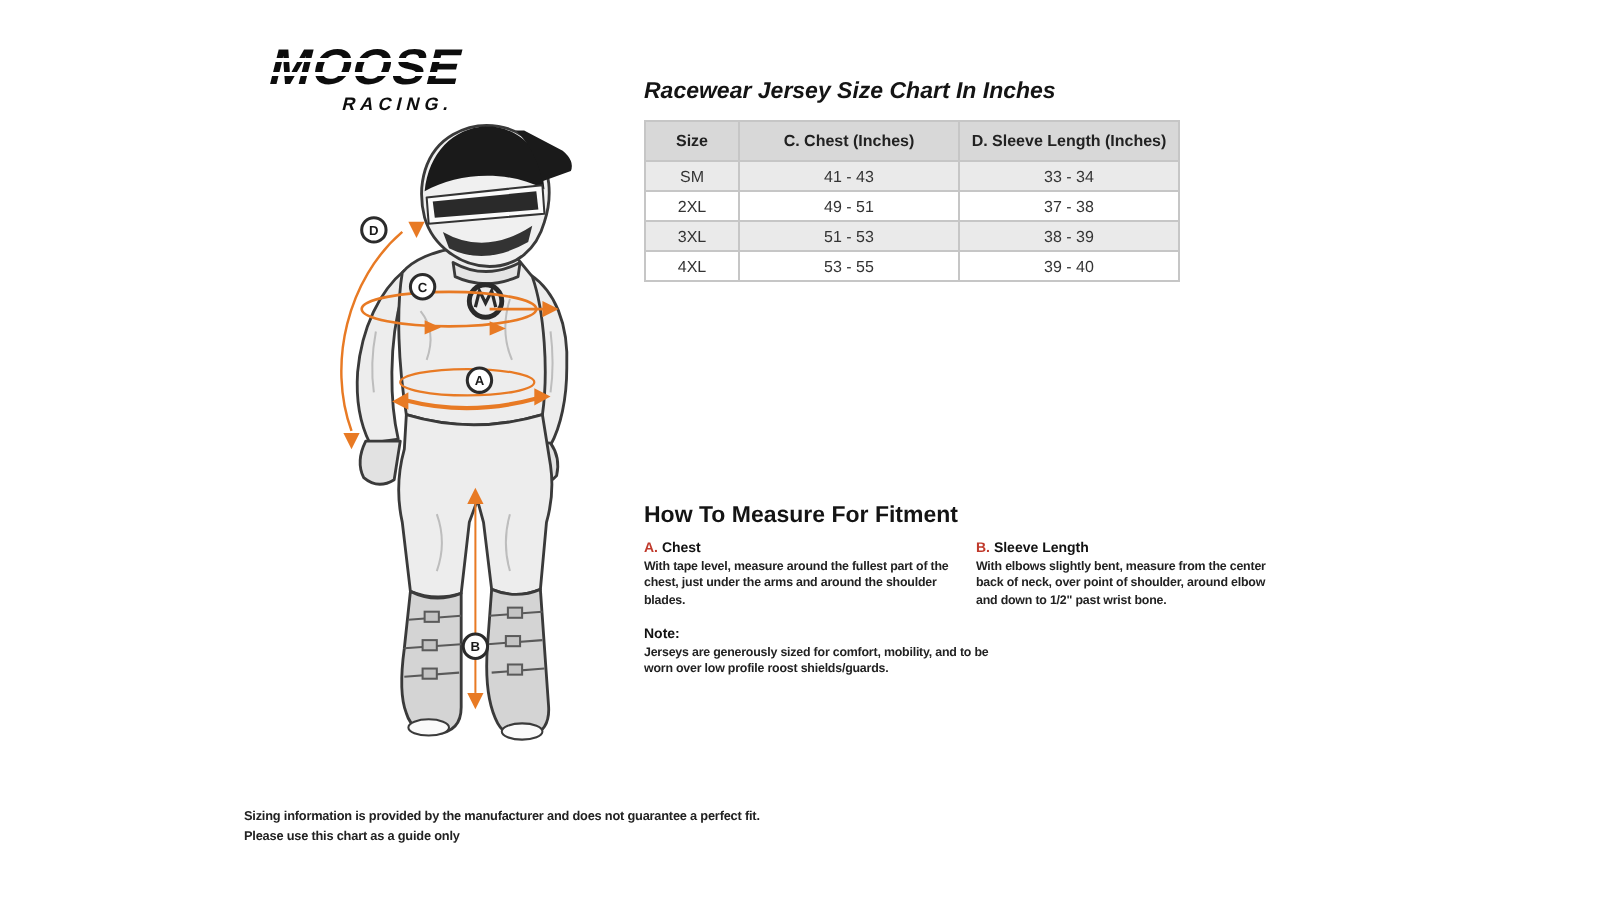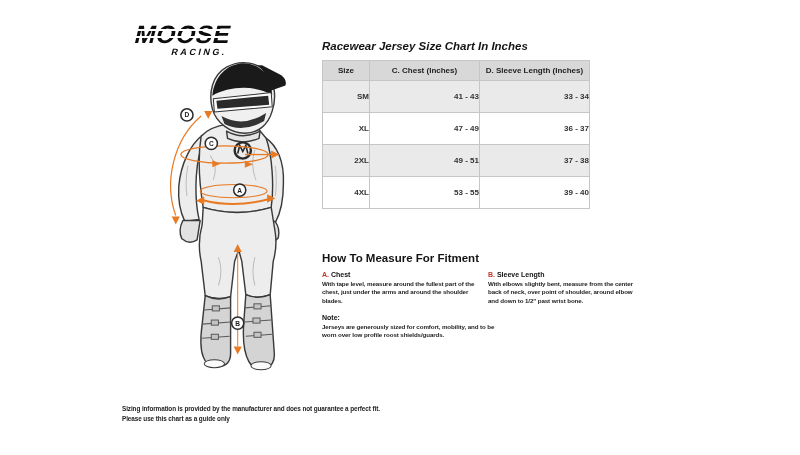--- a/index.html
+++ b/index.html
@@ -10,21 +10,21 @@
   .logo { position:absolute; left:134px; top:22px; width:100px; color:#0d0d0d; transform:skewX(-14deg); }
   .logo-moose { font-size:25px; font-weight:900; letter-spacing:0.5px; line-height:1; position:relative; }
   .logo-stripe { position:absolute; left:-4px; right:-2px; height:1.5px; background:#fff; }
   .logo-racing { font-size:9px; font-weight:900; letter-spacing:2.5px; text-align:right; margin-top:0px; padding-right:4px; }
 
   
   .chart-title { position:absolute; left:322px; top:40px; font-size:11.5px; font-weight:700; color:#141414;font-style:italic; }
   .size-table { position:absolute; left:322px; top:60px; border-collapse:collapse; table-layout:fixed; }
   .size-table th, .size-table td { border:1px solid #c6c6c6; text-align:center; vertical-align:middle;margin-top:40px; }
   .size-table th { background:#d8d8d8; height:20px; font-size:8px; font-weight:700; color:#222; }
-  .size-table td { height:32px; font-size:8px; font-weight:700; color:#333; background:#fff;text-align:right; }
+  .size-table td { height:15px; font-size:8px; font-weight:400; color:#333; background:#fff; }
   .size-table tbody tr:nth-child(odd) td { background:#eaeaea; }
   .col-size { width:47px; } .col-chest { width:110px; } .col-sleeve { width:110px; }
 
   .fitment-title { position:absolute; left:322px; top:252px; font-size:11.5px; font-weight:700; color:#141414; }
   .fit-block { position:absolute; top:271px; }
   .fit-a { left:322px; width:166px; }
   .fit-b { left:488px; width:152px; }
   .fit-head { font-size:7px; font-weight:700; color:#111; margin-bottom:1.5px; }
   .fit-letter { color:#c0392b; }
   .fit-body { font-size:6.2px; font-weight:700; color:#222; line-height:1.45; letter-spacing:-0.1px; }
@@ -167,30 +167,30 @@
         <th>D. Sleeve Length (Inches)</th>
       </tr>
     </thead>
     <tbody>
       <tr>
         <td>SM</td>
         <td>41 - 43</td>
         <td>33 - 34</td>
       </tr>
       <tr>
-        <td>XL</td>
-        <td>47 - 49</td>
-        <td>36 - 37</td>
-      </tr>
-      <tr>
         <td>2XL</td>
         <td>49 - 51</td>
         <td>37 - 38</td>
       </tr>
       <tr>
+        <td>3XL</td>
+        <td>51 - 53</td>
+        <td>38 - 39</td>
+      </tr>
+      <tr>
         <td>4XL</td>
         <td>53 - 55</td>
         <td>39 - 40</td>
       </tr>
     </tbody>
   </table>
 
   <div class="fitment-title">How To Measure For Fitment</div>
 
   <div class="fit-block fit-a">

